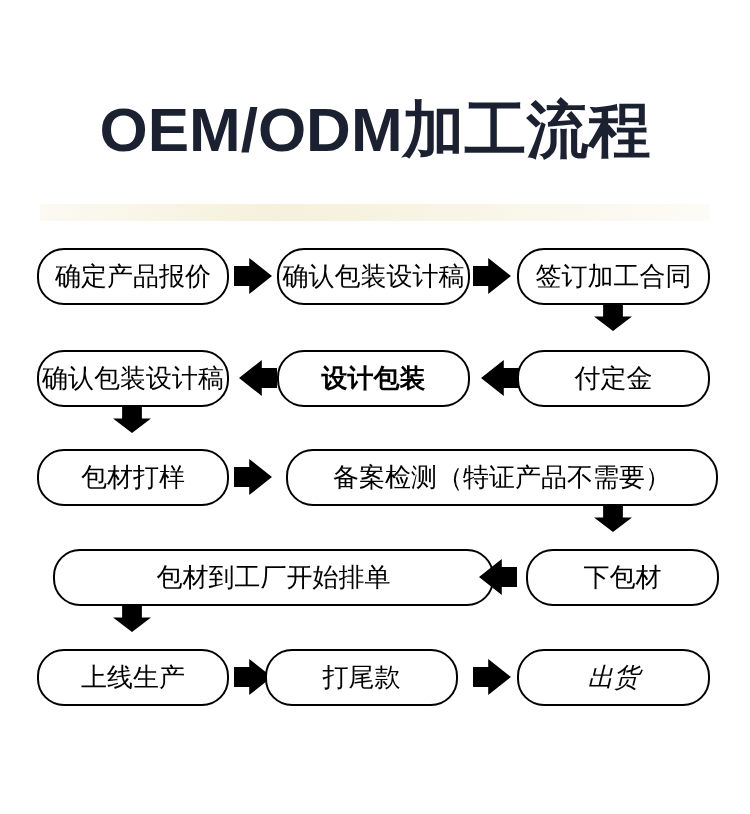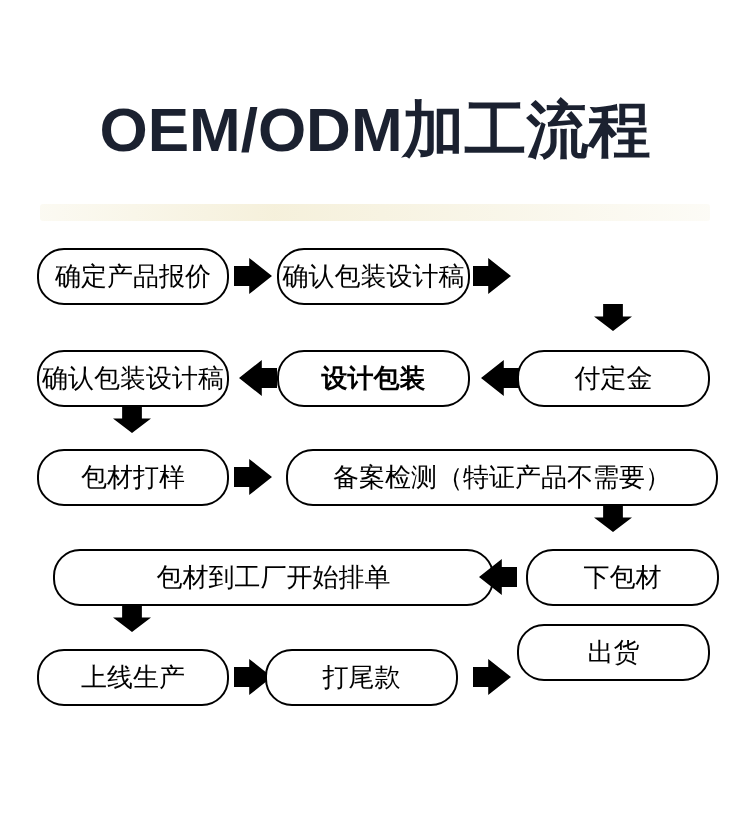--- a/index.html
+++ b/index.html
@@ -56,21 +56,21 @@
   .n2  { left: 517px; top: 248px; width: 193px; }
   .n3  { left: 37px;  top: 350px; width: 192px; font-family: Liberation Mono, monospace; }
   .n4  { left: 277px; top: 350px; width: 193px; font-weight: bold; }
   .n5  { left: 517px; top: 350px; width: 193px; }
   .n6  { left: 37px;  top: 449px; width: 192px; font-family: Liberation Mono, monospace; }
   .n7  { left: 286px; top: 449px; width: 432px; }
   .n8  { left: 53px;  top: 549px; width: 441px; }
   .n9  { left: 526px; top: 549px; width: 193px; }
   .n10 { left: 37px;  top: 649px; width: 192px; }
   .n11 { left: 265px; top: 649px; width: 193px; }
-  .n12 { left: 517px; top: 624px; width: 193px; }
+  .n12 { left: 517px; top: 649px; width: 193px; font-style: italic; }
 
   .arr { position: absolute; background: #000000; }
   .arr.right {
     width: 38px; height: 36px;
     clip-path: polygon(0 22%, 40% 22%, 40% 0, 100% 50%, 40% 100%, 40% 78%, 0 78%);
   }
   .arr.left {
     width: 38px; height: 36px;
     clip-path: polygon(100% 22%, 60% 22%, 60% 0, 0 50%, 60% 100%, 60% 78%, 100% 78%);
   }
@@ -102,20 +102,21 @@
 <div class="canvas">
 
   <div class="title">OEM/ODM加工流程</div>
 
   <div class="watermark-band"></div>
 
   <div class="node n0">确定产品报价</div>
   <div class="arr right a0"></div>
   <div class="node n1">确认包装设计稿</div>
   <div class="arr right a1"></div>
+  <div class="node n2">签订加工合同</div>
   <div class="arr down d0"></div>
 
   <div class="node n3">确认包装设计稿</div>
   <div class="arr left a2"></div>
   <div class="node n4">设计包装</div>
   <div class="arr left a3"></div>
   <div class="node n5">付定金</div>
   <div class="arr down d1"></div>
 
   <div class="node n6">包材打样</div>

